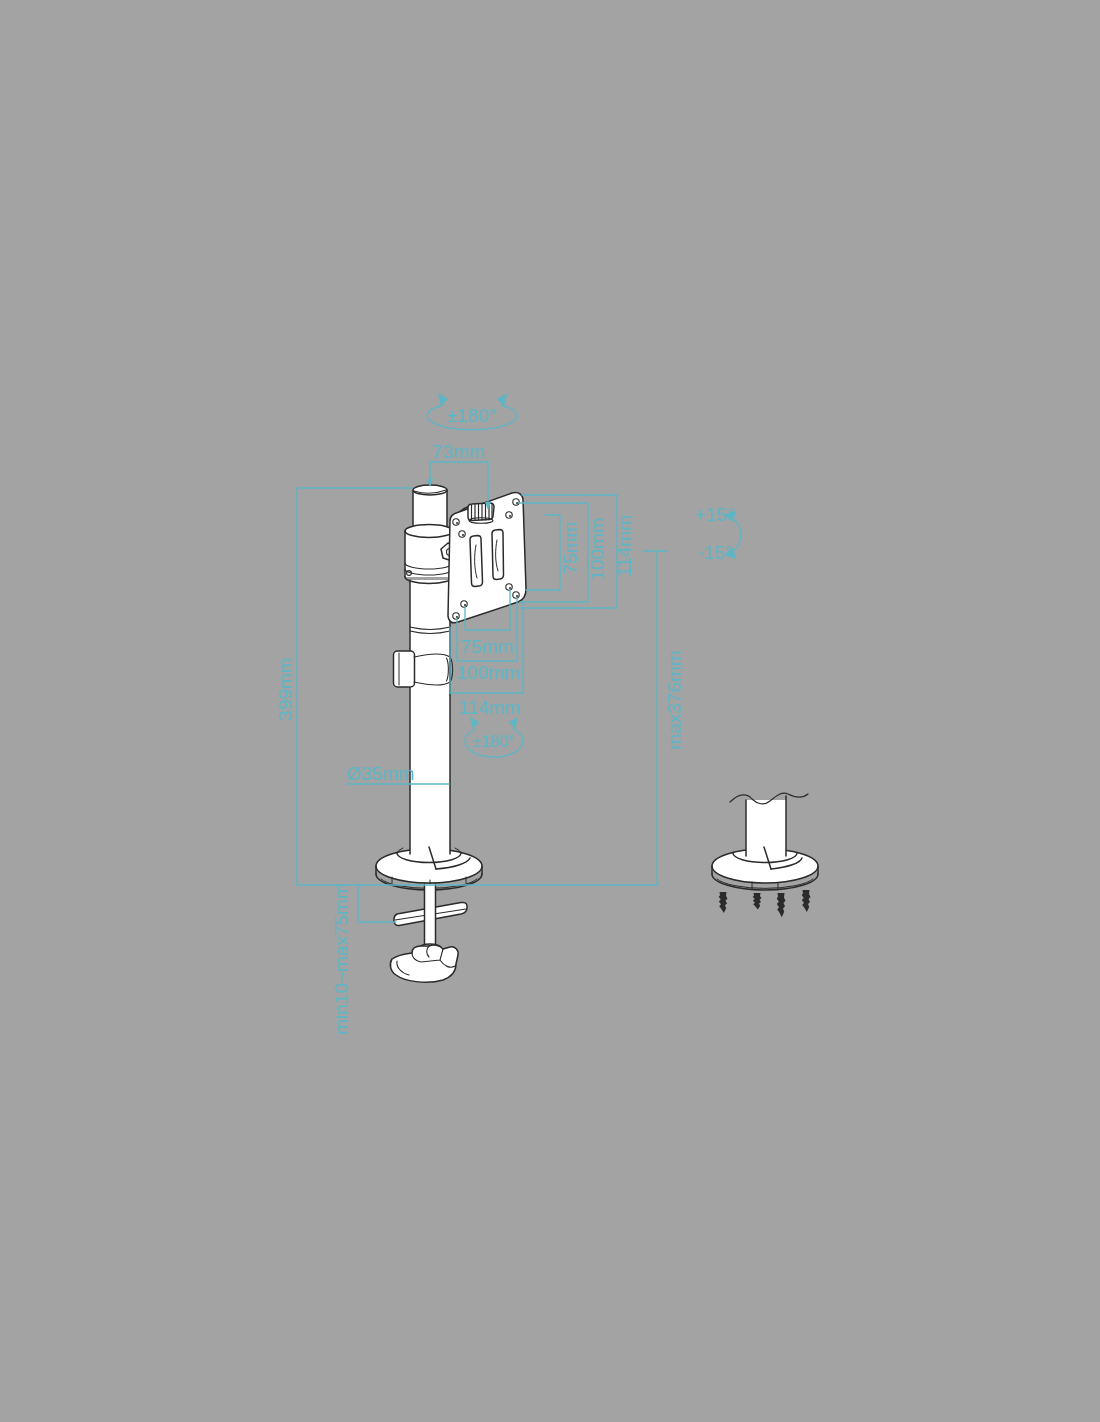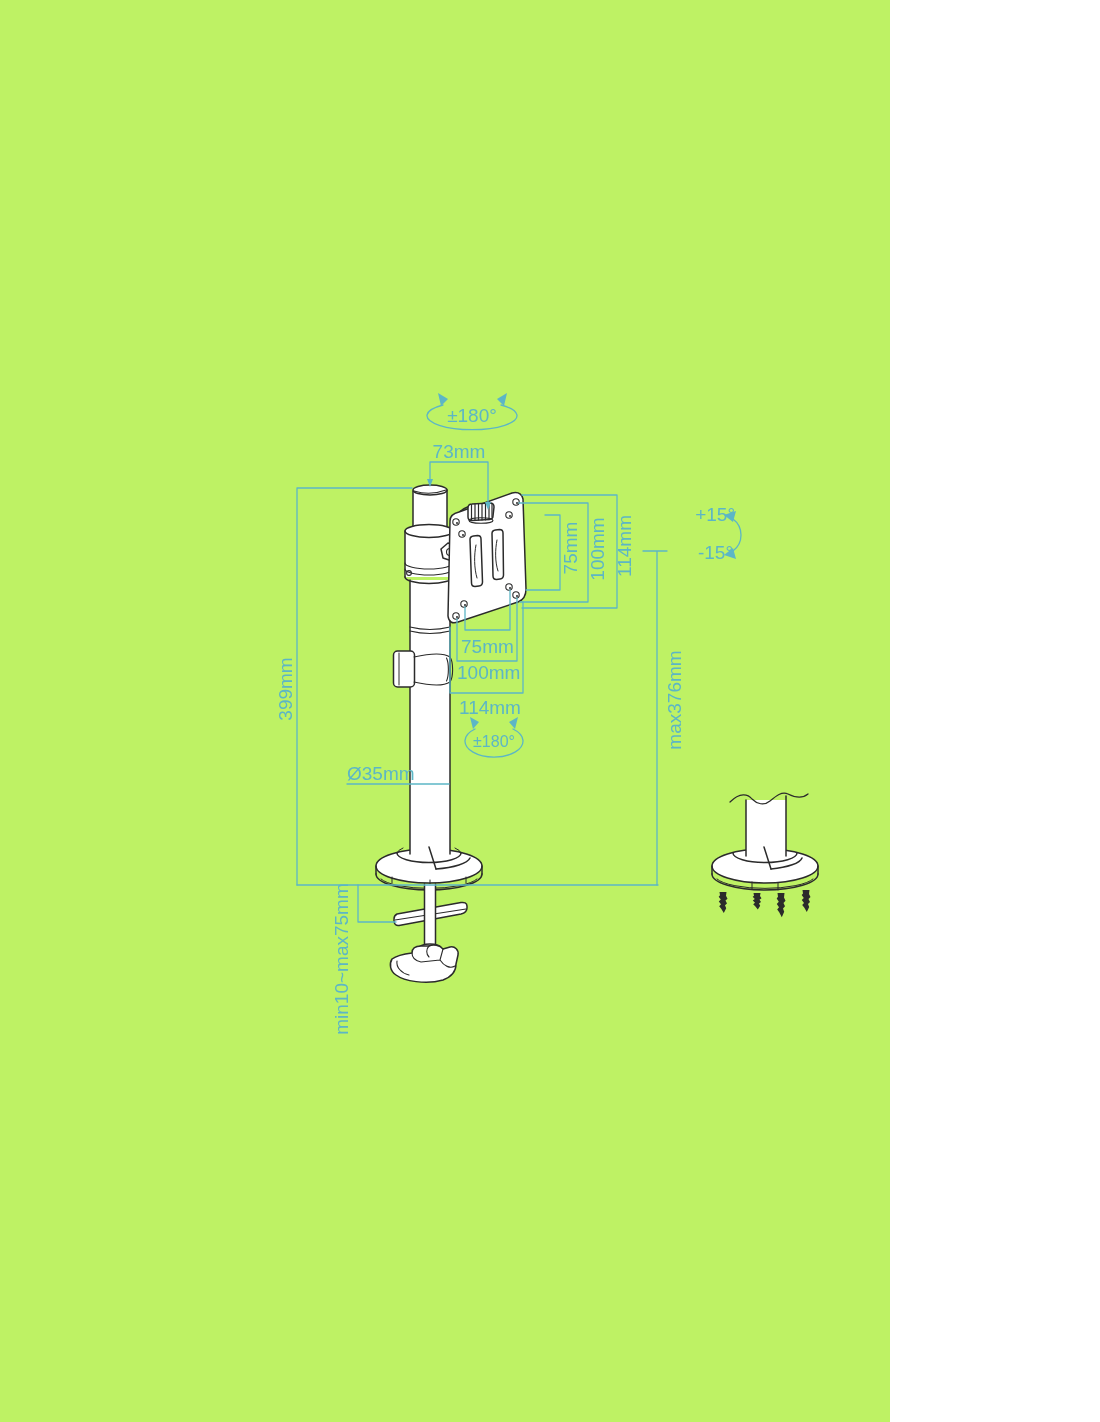--- a/index.html
+++ b/index.html
@@ -1,16 +1,16 @@
 <!DOCTYPE html>
 <html><head>
 <meta charset="utf-8">
 <style>
   html,body{margin:0;padding:0;background:#ffffff;}
-  .page{position:relative;width:890px;height:1422px;background:#bef264;overflow:hidden;
+  .page{position:relative;width:1100px;height:1422px;background:#a3a3a3;overflow:hidden;
         font-family:"Liberation Sans", sans-serif;}
   svg{position:absolute;left:0;top:0;}
   text{font-family:"Liberation Sans", sans-serif;}
   .dim-text{font-size:19px;fill:var(--accent);}
   .dim-text-sm{font-size:16px;fill:var(--accent);}
 </style>
 </head>
 <body>
 
 <div class="page" style="--accent:#5cb6c6;">

